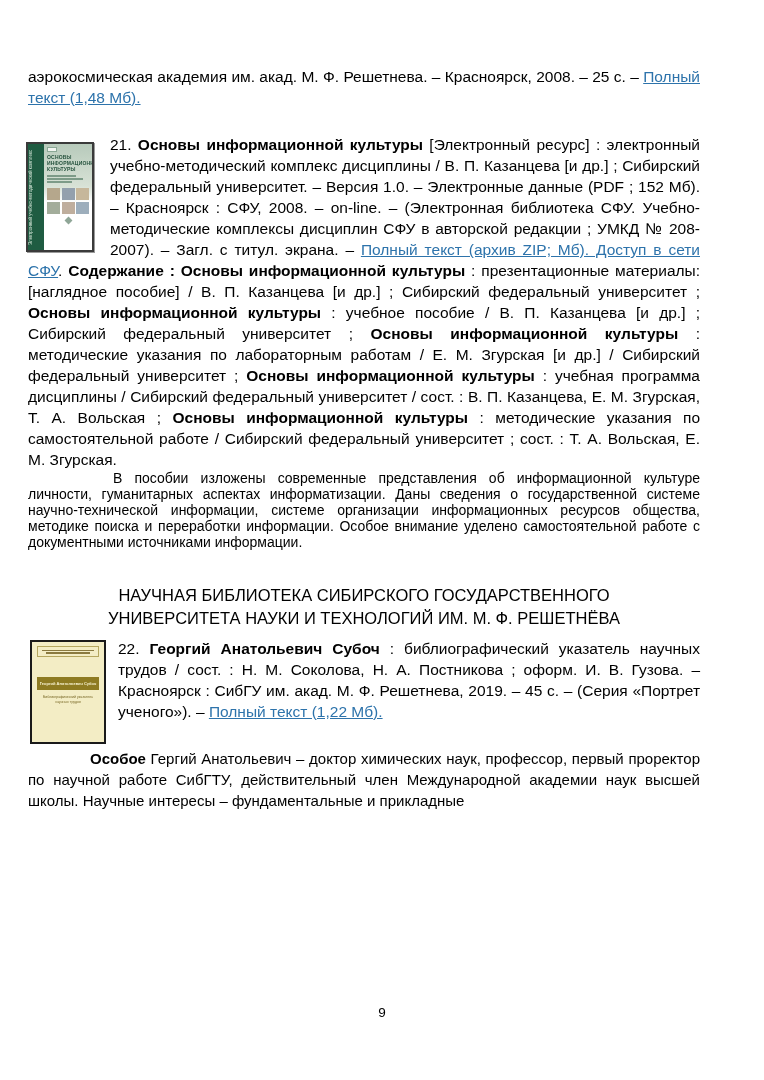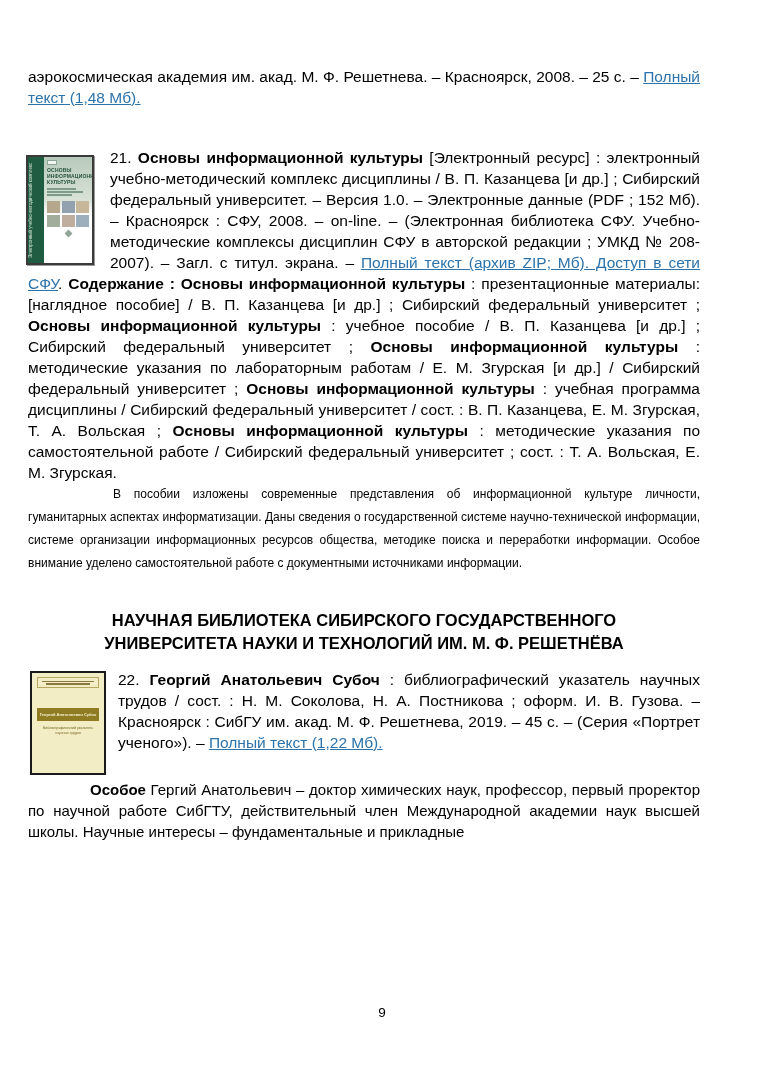--- a/index.html
+++ b/index.html
@@ -18,22 +18,22 @@
     line-height:21px;
     text-align:justify;
   }
   .b { font-weight:bold; }
   a.doc-link {
     color:var(--link, #2d73ab);
     text-decoration:underline;
     cursor:pointer;
   }
 
-  .entry21 { margin-top:39px; }
-  .entry22 { margin-top:14px; }
+  .entry21 { margin-top:26px; }
+  .entry22 { margin-top:8px; }
 
   
   .cover1 {
     float:left;
     width:68px; height:110px;
     margin:8px 16px 6px -2px;
     border:2px solid #3a3a3a;
     background:#ffffff;
     display:flex;
     box-shadow:1px 1px 0 #9a9a9a;
@@ -86,33 +86,33 @@
   .c1-photos i:nth-child(6){ background:#9daebc; }
   .c1-emblem {
     width:7px; height:7px;
     background:#8fa697;
     margin:3px auto 0;
     transform:rotate(45deg) scale(0.8);
   }
 
   
   .annot {
-    font-size:12px;
-    line-height:23px;
+    font-size:14px;
+    line-height:16px;
     text-align:justify;
     text-indent:85px;
   }
 
   
   .section-title {
     margin:34px auto 0;
     width:560px;
     font-size:16.5px;
     line-height:23px;
-    font-weight:bold;
+    font-weight:normal;
     text-align:center;
   }
   .year {
     margin-top:22px;
     font-size:16px;
     font-weight:bold;
     text-align:center;
   }
 
   

